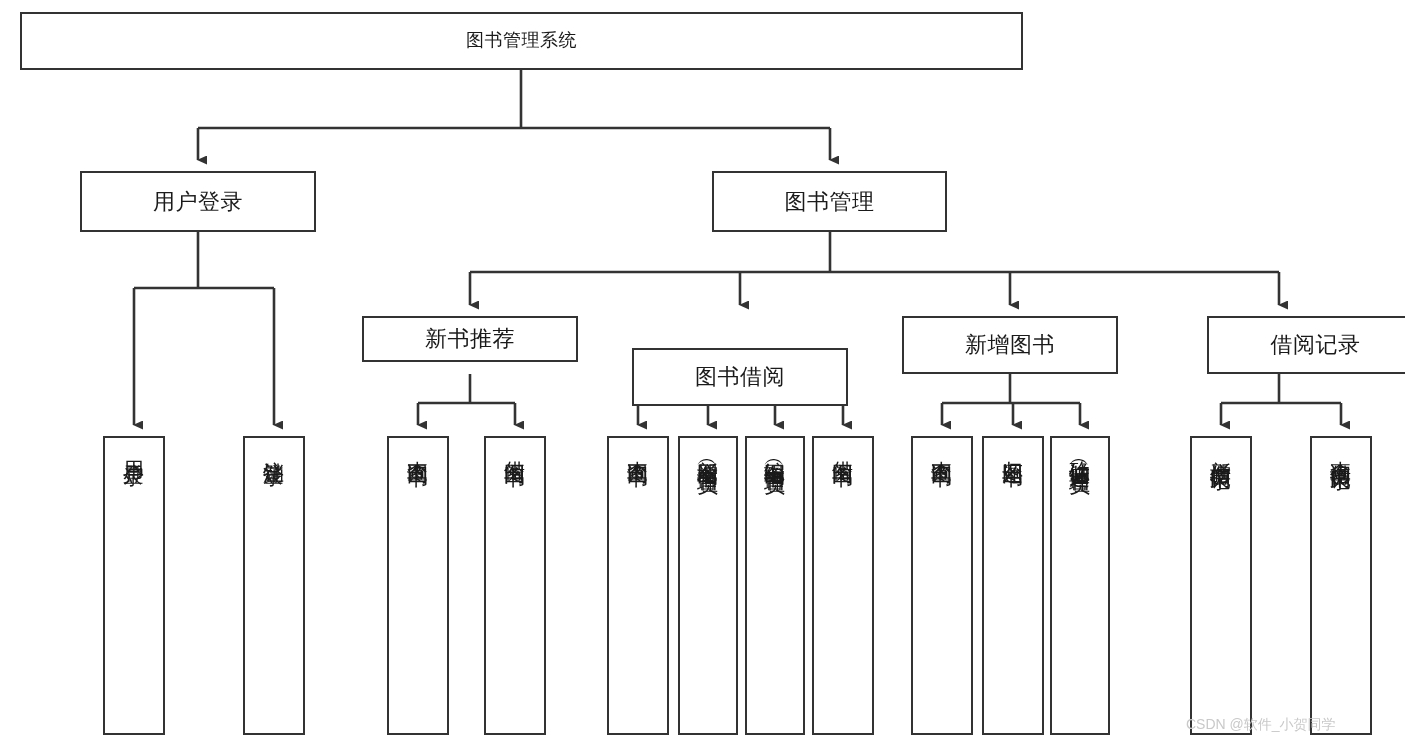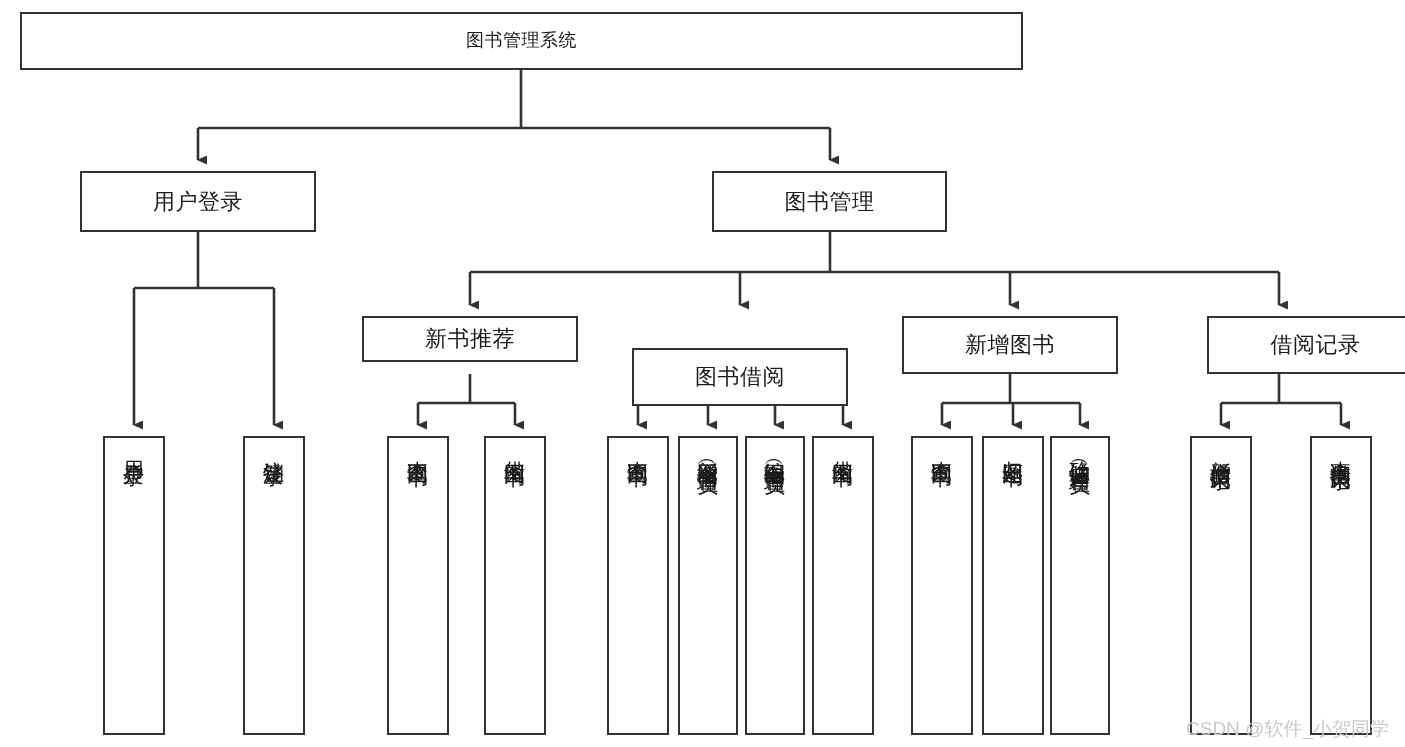--- a/index.html
+++ b/index.html
@@ -57,21 +57,21 @@
     text-orientation: upright;
     font-size: 21px;
     line-height: 1.0;
     letter-spacing: 2px;
     white-space: nowrap;
   }
   .watermark {
     position: absolute;
     left: 1186px;
     top: 716px;
-    font-size: 19px;
+    font-size: 14px;
     color: #c9c9c9;
     white-space: nowrap;
     z-index: 3;
     font-family: "Liberation Sans", "DejaVu Sans", sans-serif;
   }
 </style>
 </head>
 <body>
 
 <div id="canvas">

